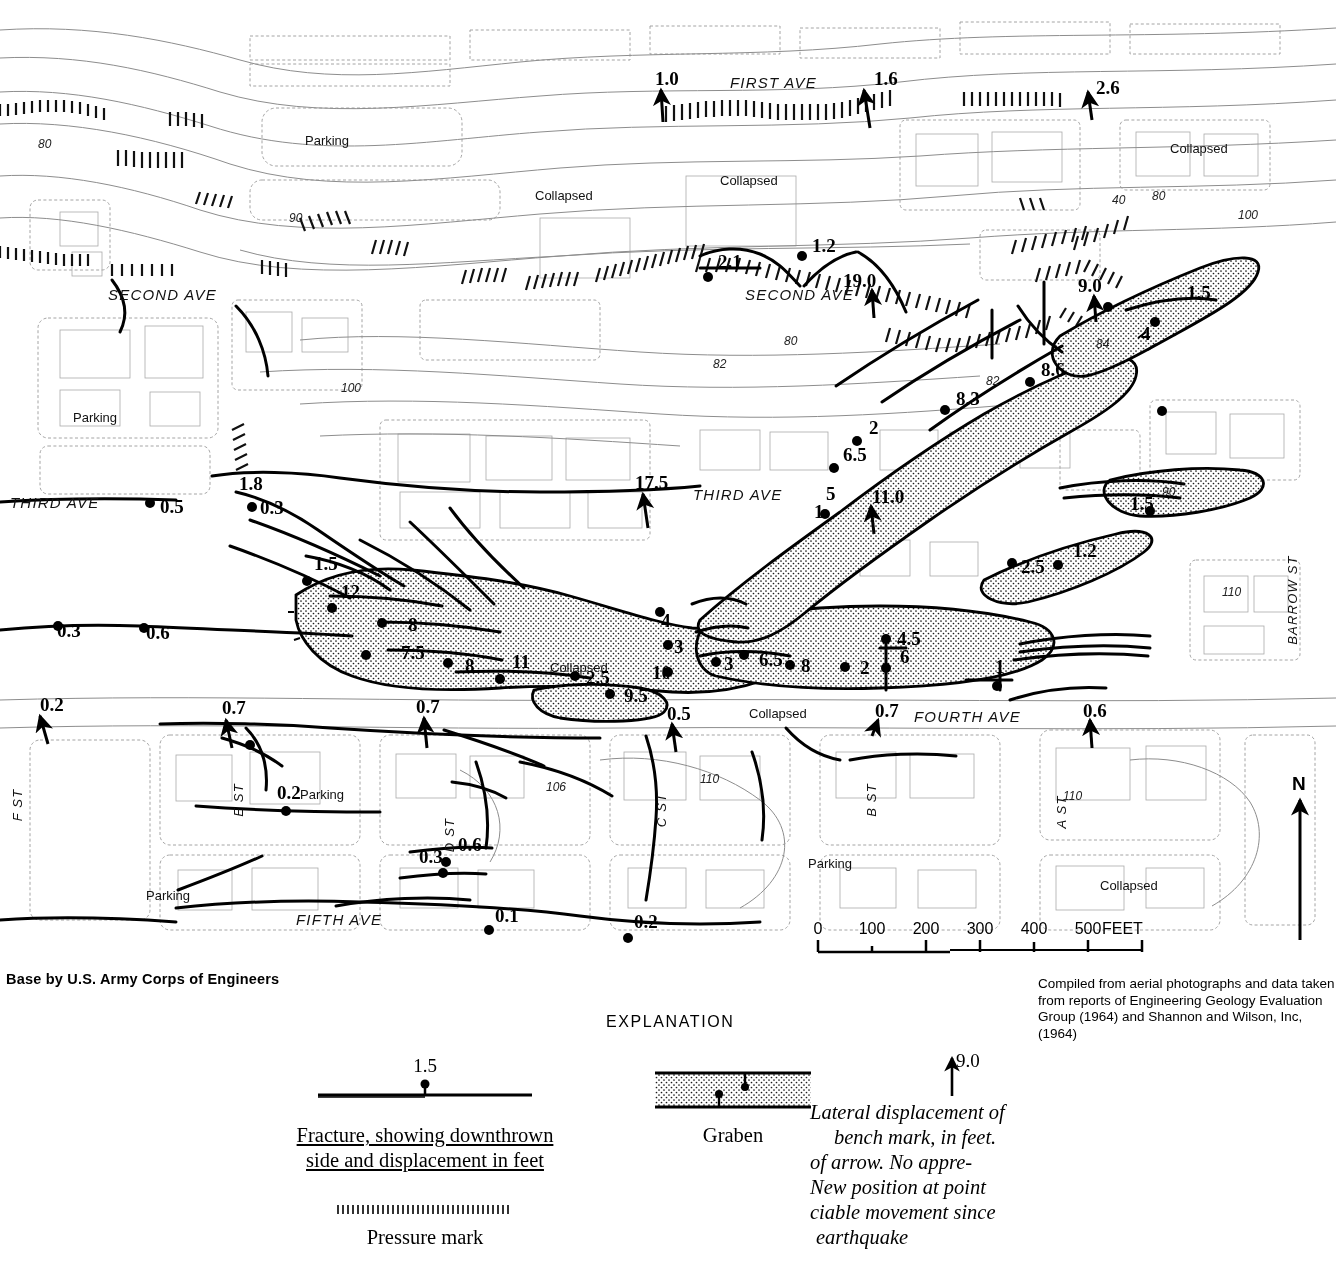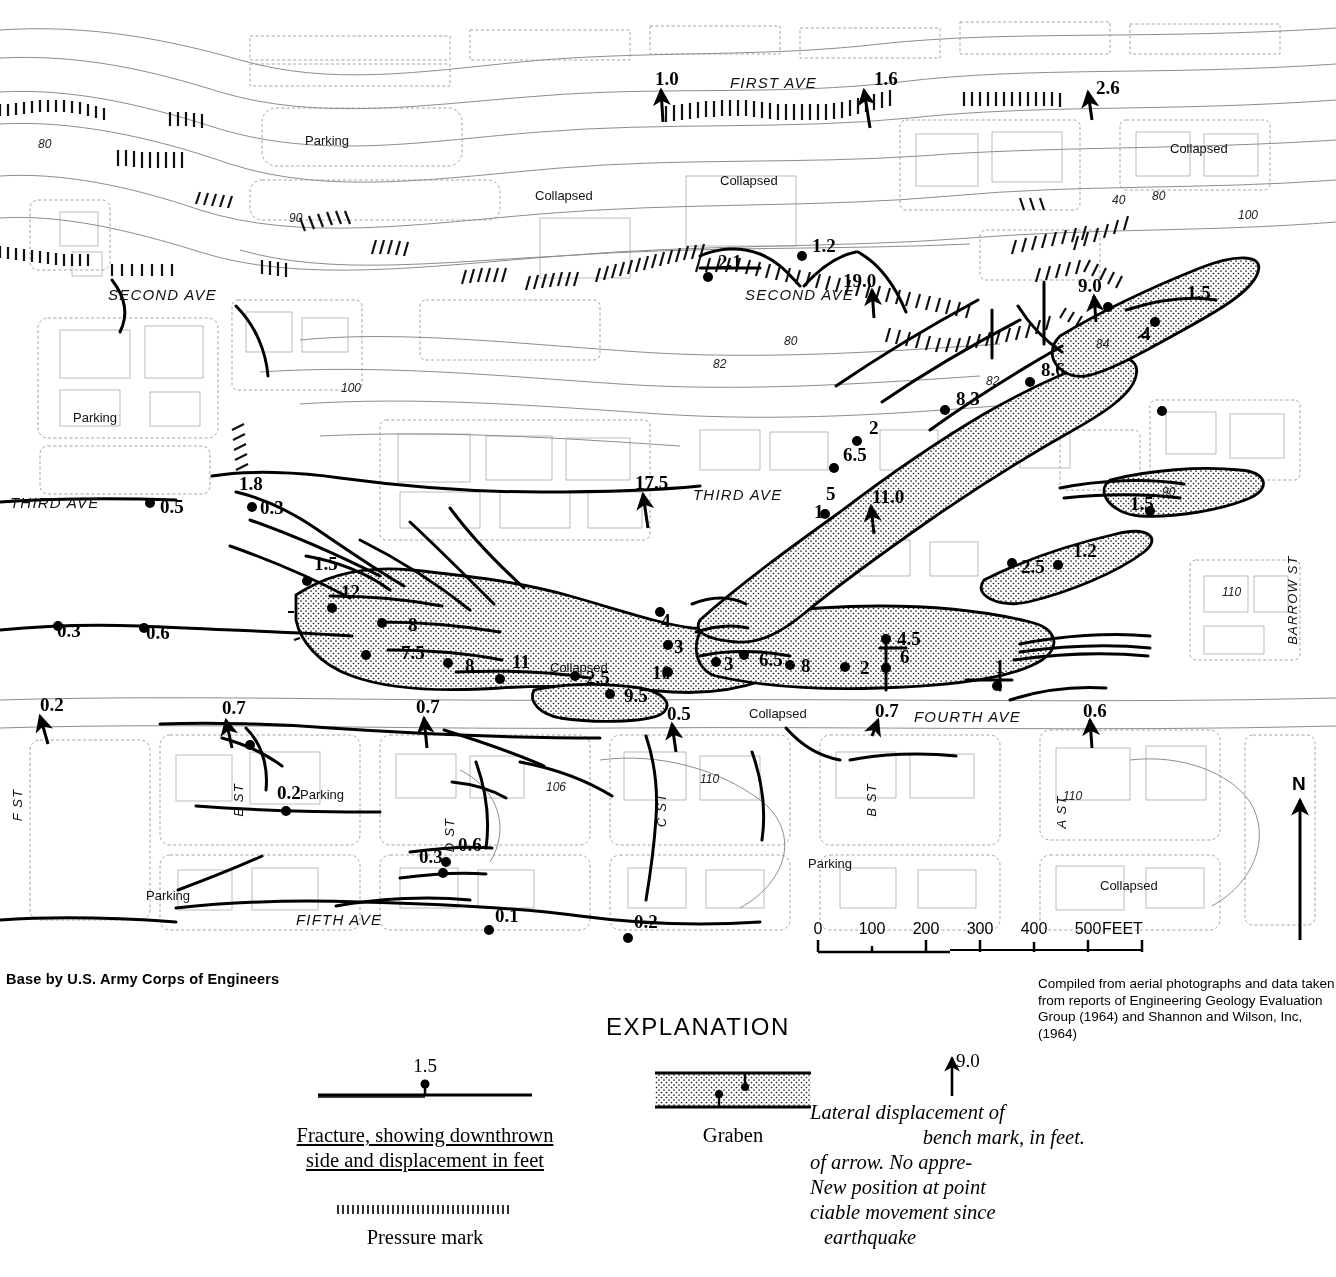--- a/index.html
+++ b/index.html
@@ -14,21 +14,21 @@
   .street-label-v{font-family:"Liberation Sans",sans-serif;font-style:italic;font-weight:500;font-size:13px;letter-spacing:1.2px;fill:#111;}
   .place-label{font-family:"Liberation Sans",sans-serif;font-size:13px;fill:#111;}
   .contour-label{font-family:"Liberation Sans",sans-serif;font-style:italic;font-size:12px;fill:#222;}
   .disp-label{font-family:"Liberation Serif",serif;font-weight:bold;font-size:19px;fill:#000;}
   .north-label{font-family:"Liberation Sans",sans-serif;font-weight:bold;font-size:19px;fill:#000;}
   .scale-num{font-family:"Liberation Sans",sans-serif;font-size:16px;fill:#000;}
 
   
   #credit-left{position:absolute;left:6px;top:971px;font-size:14.5px;letter-spacing:.2px;white-space:nowrap;font-weight:bold;}
   #credit-right{position:absolute;left:1038px;top:976px;font-size:13.5px;line-height:16.5px;width:300px;}
-  #explanation-title{position:absolute;left:606px;top:1013px;font-size:24px;letter-spacing:1.6px;}
+  #explanation-title{position:absolute;left:606px;top:1013px;font-size:16px;letter-spacing:1.6px;}
 
   .legend-caption{font-family:"Liberation Serif",serif;font-size:20.5px;line-height:25px;text-align:center;}
 
   #legend-fracture{position:absolute;left:250px;top:1055px;width:350px;}
   #legend-graben{position:absolute;left:618px;top:1055px;width:230px;}
   #legend-lateral{position:absolute;left:810px;top:1048px;width:275px;}
 
   .leg-num{font-family:"Liberation Serif",serif;font-size:19px;}
   .no-sel{user-select:none;}
 </style>
@@ -577,19 +577,19 @@
         <marker id="arrowhd2" markerWidth="7" markerHeight="7" refX="5.2" refY="3" orient="auto">
           <path d="M0,0 L6,3 L0,6 L1.6,3 Z" fill="#000"></path>
         </marker>
       </defs>
       <path d="M18,48 L18,10" stroke="#000" stroke-width="2.6" fill="none" marker-end="url(#arrowhd2)"></path>
     </svg>
     <div class="leg-num" style="position:absolute;left:146px;top:2px;">9.0</div>
   </div>
   <div class="legend-caption" style="text-align:left;font-style:italic;">
     <div>Lateral displacement of</div>
-    <div style="padding-left:24px;text-align:right;">bench  mark, in feet.</div>
+    <div style="padding-left:24px;">bench  mark, in feet.</div>
     <div>of arrow.  No appre-</div>
     <div>New position at point</div>
     <div>ciable movement since</div>
-    <div style="padding-left:6px;margin-left:8px;">earthquake</div>
+    <div style="padding-left:6px;">earthquake</div>
   </div>
 </div>
 
 </body></html>

